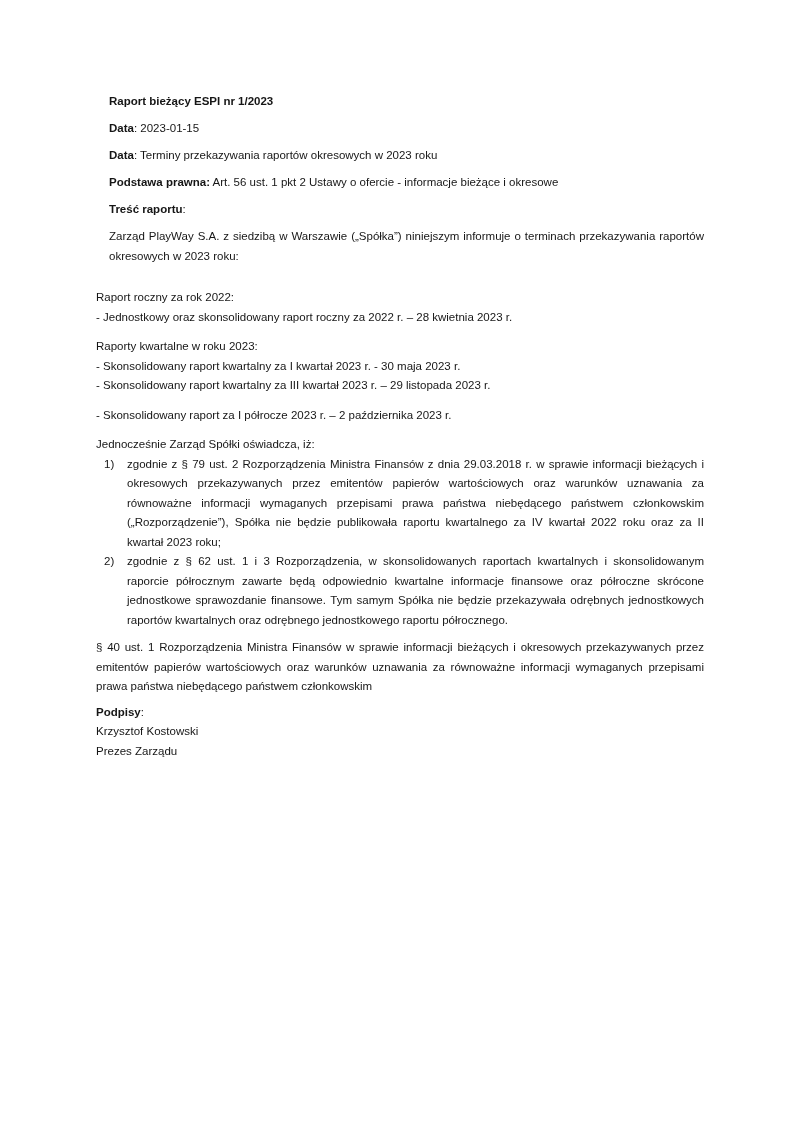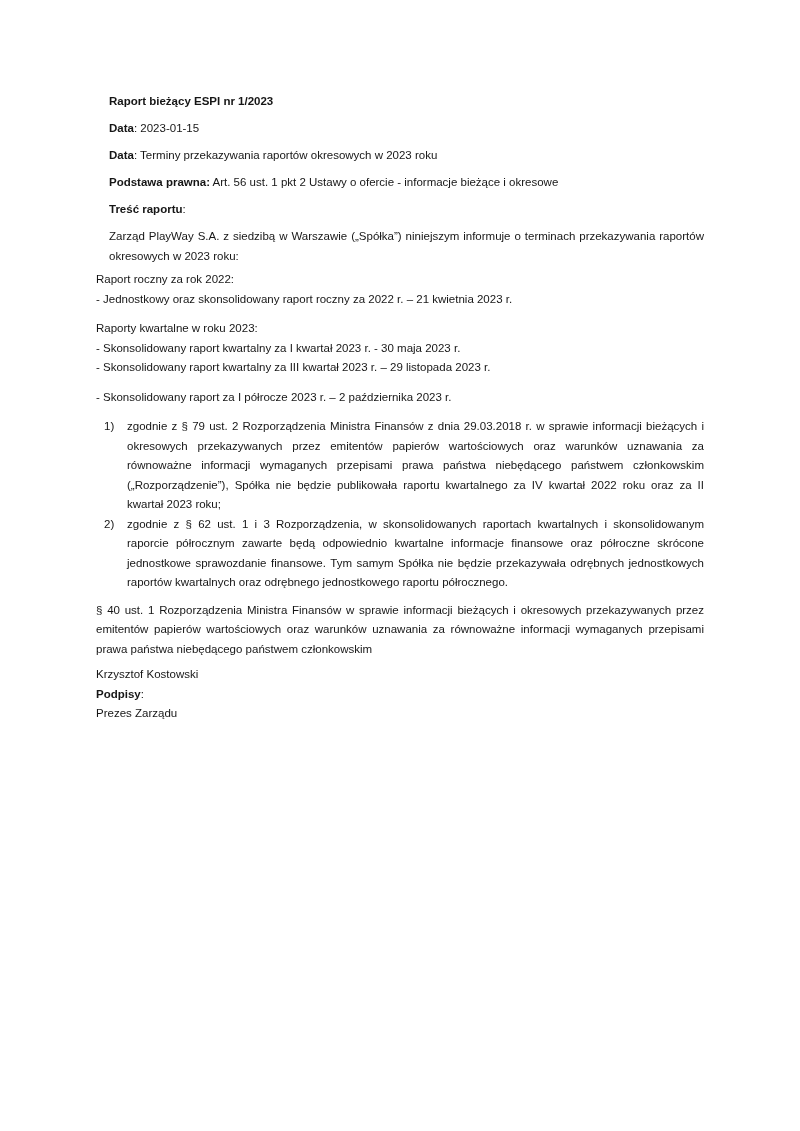--- a/index.html
+++ b/index.html
@@ -51,53 +51,54 @@
   <p class="para"><b>Raport bieżący ESPI nr 1/2023</b></p>
 
   <p class="para"><b>Data</b><span>: 2023-01-15</span></p>
 
   <p class="para"><b>Data</b><span>: Terminy przekazywania raportów okresowych w 2023 roku</span></p>
 
   <p class="para"><b>Podstawa prawna:</b><span> Art. 56 ust. 1 pkt 2 Ustawy o ofercie - informacje bieżące i okresowe</span></p>
 
   <p class="para"><b>Treść raportu</b><span>:</span></p>
 
-  <p class="para j" style="margin-bottom:4px">Zarząd PlayWay S.A. z siedzibą w Warszawie („Spółka”) niniejszym informuje o terminach przekazywania raportów okresowych w 2023 roku:</p>
+  <p class="para j" style="margin-bottom:22px">Zarząd PlayWay S.A. z siedzibą w Warszawie („Spółka”) niniejszym informuje o terminach przekazywania raportów okresowych w 2023 roku:</p>
 
   <div class="block">
     <div class="line">Raport roczny za rok 2022:</div>
-    <div class="line">- Jednostkowy oraz skonsolidowany raport roczny za 2022 r. – 21 kwietnia 2023 r.</div>
+    <div class="line">- Jednostkowy oraz skonsolidowany raport roczny za 2022 r. – 28 kwietnia 2023 r.</div>
   </div>
 
   <div class="block">
     <div class="line">Raporty kwartalne w roku 2023:</div>
     <div class="line">- Skonsolidowany raport kwartalny za I kwartał 2023 r. - 30 maja 2023 r.</div>
     <div class="line">- Skonsolidowany raport kwartalny za III kwartał 2023 r. – 29 listopada 2023 r.</div>
   </div>
 
   <div class="block">
     <div class="line">- Skonsolidowany raport za I półrocze 2023 r. – 2 października 2023 r.</div>
   </div>
 
   <div class="block-tight" style="margin-bottom:8px">
+    <div class="line">Jednocześnie Zarząd Spółki oświadcza, iż:</div>
     <div class="ol">
       <div class="oli">
         <span class="num">1)</span>
         <span>zgodnie z § 79 ust. 2 Rozporządzenia Ministra Finansów z dnia 29.03.2018 r. w sprawie informacji bieżących i okresowych przekazywanych przez emitentów papierów wartościowych oraz warunków uznawania za równoważne informacji wymaganych przepisami prawa państwa niebędącego państwem członkowskim („Rozporządzenie”), Spółka nie będzie publikowała raportu kwartalnego za IV kwartał 2022 roku oraz za II kwartał 2023 roku;</span>
       </div>
       <div class="oli">
         <span class="num">2)</span>
         <span>zgodnie z § 62 ust. 1 i 3 Rozporządzenia, w skonsolidowanych raportach kwartalnych i skonsolidowanym raporcie półrocznym zawarte będą odpowiednio kwartalne informacje finansowe oraz półroczne skrócone jednostkowe sprawozdanie finansowe. Tym samym Spółka nie będzie przekazywała odrębnych jednostkowych raportów kwartalnych oraz odrębnego jednostkowego raportu półrocznego.</span>
       </div>
     </div>
   </div>
 
   <div class="block-tight">
     <div class="line j">§ 40 ust. 1 Rozporządzenia Ministra Finansów w sprawie informacji bieżących i okresowych przekazywanych przez emitentów papierów wartościowych oraz warunków uznawania za równoważne informacji wymaganych przepisami prawa państwa niebędącego państwem członkowskim</div>
   </div>
 
   <div class="block">
+    <div class="line"><b>Podpisy</b><span>:</span></div>
     <div class="line">Krzysztof Kostowski</div>
-    <div class="line"><b>Podpisy</b><span>:</span></div>
     <div class="line">Prezes Zarządu</div>
   </div>
 
 </div>
 
 </body></html>

